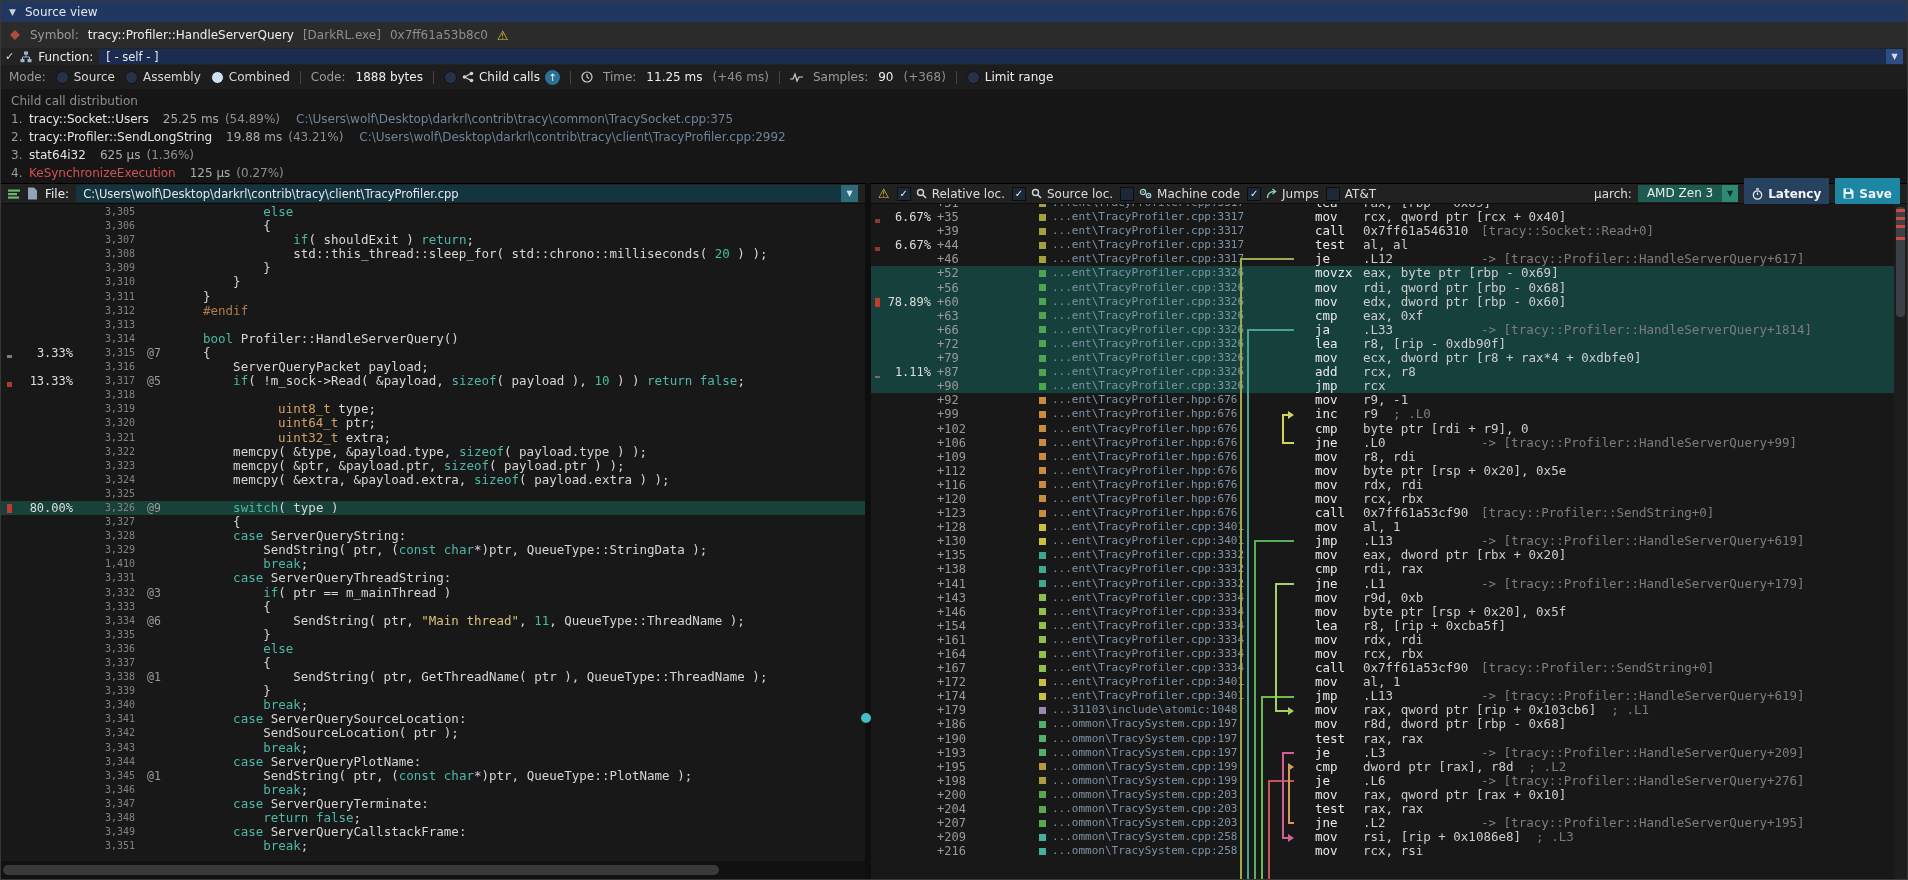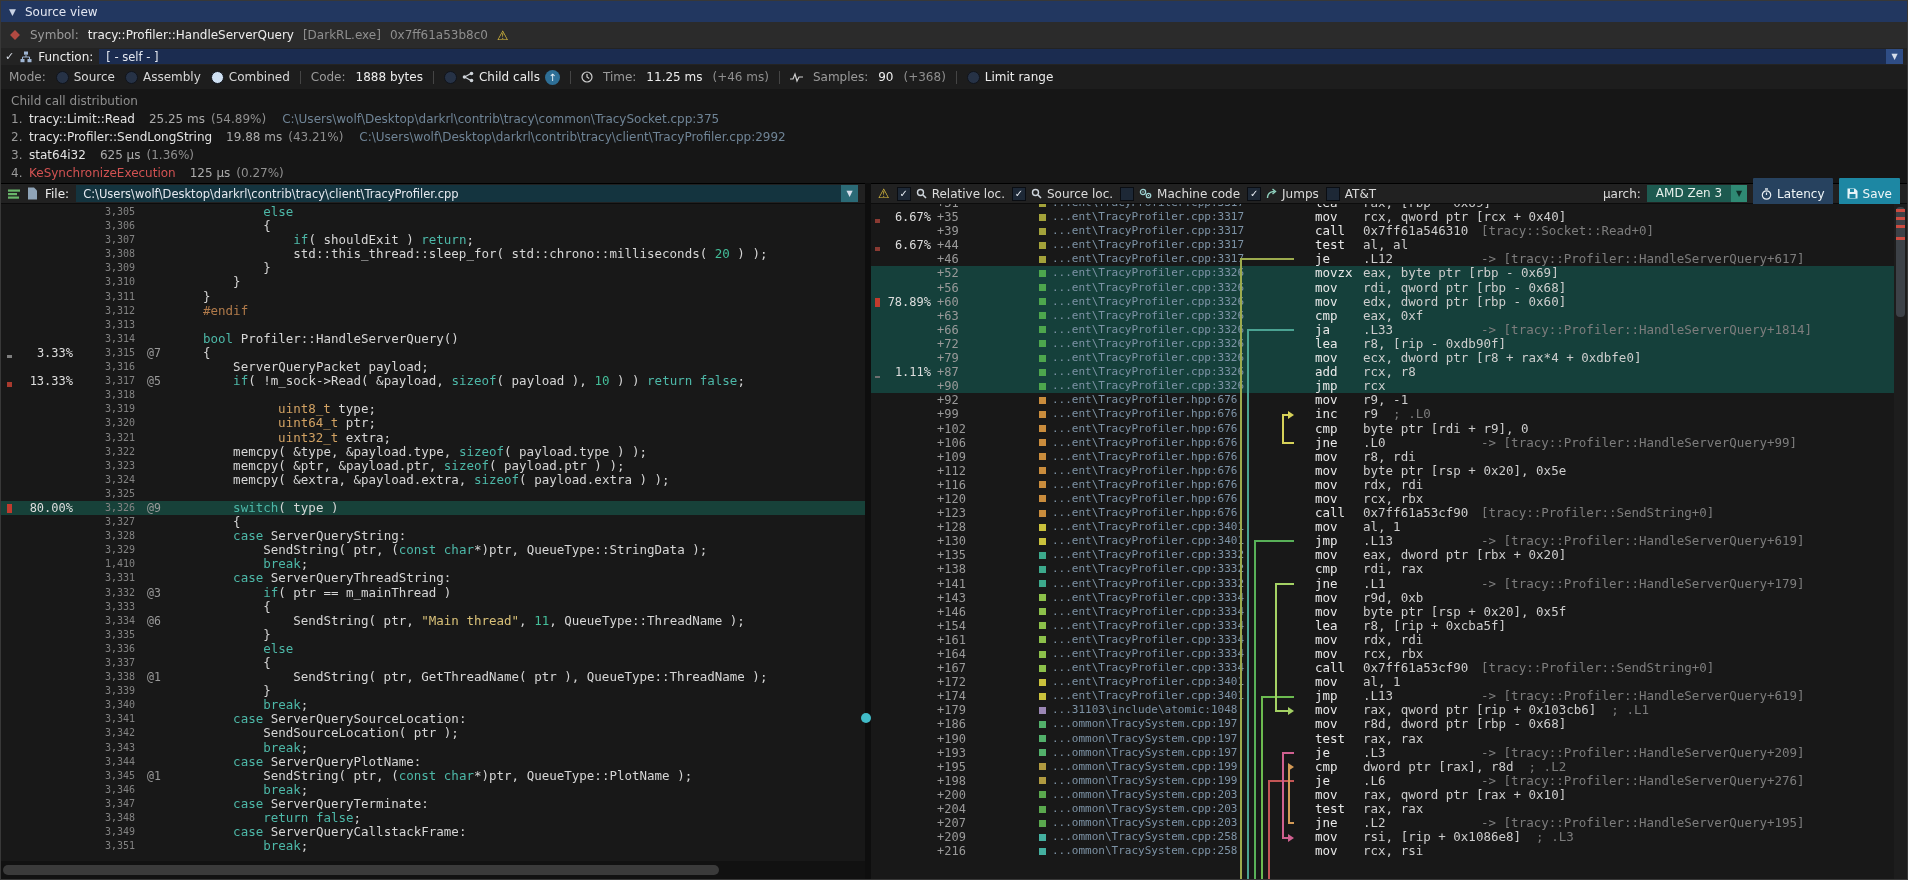--- a/index.html
+++ b/index.html
@@ -87,21 +87,21 @@
   
   .tgl{display:flex;align-items:center;gap:5px;}
   .chk{width:12px;height:12px;background:#1d2836;border:1px solid #0a0d12;color:#e8eef5;font-size:10px;
        line-height:12px;text-align:center;display:inline-block;}
   .tlbl{color:#dcdcdc;}
   .uarch-group{margin-left:auto;display:flex;align-items:center;gap:6px;}
   .combo-sm{display:flex;align-items:flex-end;height:17px;}
   .combo-sm .cval{background:#1d5a50;color:#e8f0ec;padding:0 9px;height:17px;line-height:17px;font-size:12px;}
   .combo-sm .carr{width:16px;height:17px;background:#2f8a74;color:#0f2f28;font-size:8px;display:flex;
                   align-items:center;justify-content:center;}
-  .btn{display:flex;align-items:center;gap:5px;height:31px;padding:0 8px;font-size:12px;color:#f0f6f8;border-radius:1px;}
+  .btn{display:flex;align-items:center;gap:5px;height:31px;padding:0 8px;font-size:12px;color:#f0f6f8;border-radius:1px;font-weight:bold;}
   .btn.latency{background:#27425f;}
   .btn.save{background:#1d87a3;}
   svg{display:block;}
 </style>
 </head>
 <body>
 
 <div class="window">
 
   <div class="titlebar">
@@ -182,21 +182,21 @@
     <span class="sep"></span>
     <span class="mgroup">
         <span class="radio"></span>
         <span class="val">Limit range</span>
       </span>
   </div>
 
   <div class="childblock">
     <div class="cc-title">Child call distribution</div>
     <div class="cc-row">
-      <span class="cc-idx">1.</span><span class="cc-name">tracy::Limit::Read</span><span class="cc-time">25.25 ms</span><span class="cc-pct">(54.89%)</span><span class="cc-path">C:\Users\wolf\Desktop\darkrl\contrib\tracy\common\TracySocket.cpp:375</span>
+      <span class="cc-idx">1.</span><span class="cc-name">tracy::Socket::Users</span><span class="cc-time">25.25 ms</span><span class="cc-pct">(54.89%)</span><span class="cc-path">C:\Users\wolf\Desktop\darkrl\contrib\tracy\common\TracySocket.cpp:375</span>
     </div>
     <div class="cc-row">
       <span class="cc-idx">2.</span><span class="cc-name">tracy::Profiler::SendLongString</span><span class="cc-time">19.88 ms</span><span class="cc-pct">(43.21%)</span><span class="cc-path">C:\Users\wolf\Desktop\darkrl\contrib\tracy\client\TracyProfiler.cpp:2992</span>
     </div>
     <div class="cc-row">
       <span class="cc-idx">3.</span><span class="cc-name">stat64i32</span><span class="cc-time">625 μs</span><span class="cc-pct">(1.36%)</span>
     </div>
     <div class="cc-row">
       <span class="cc-idx">4.</span><span class="cc-name red">KeSynchronizeExecution</span><span class="cc-time">125 μs</span><span class="cc-pct">(0.27%)</span>
     </div>

